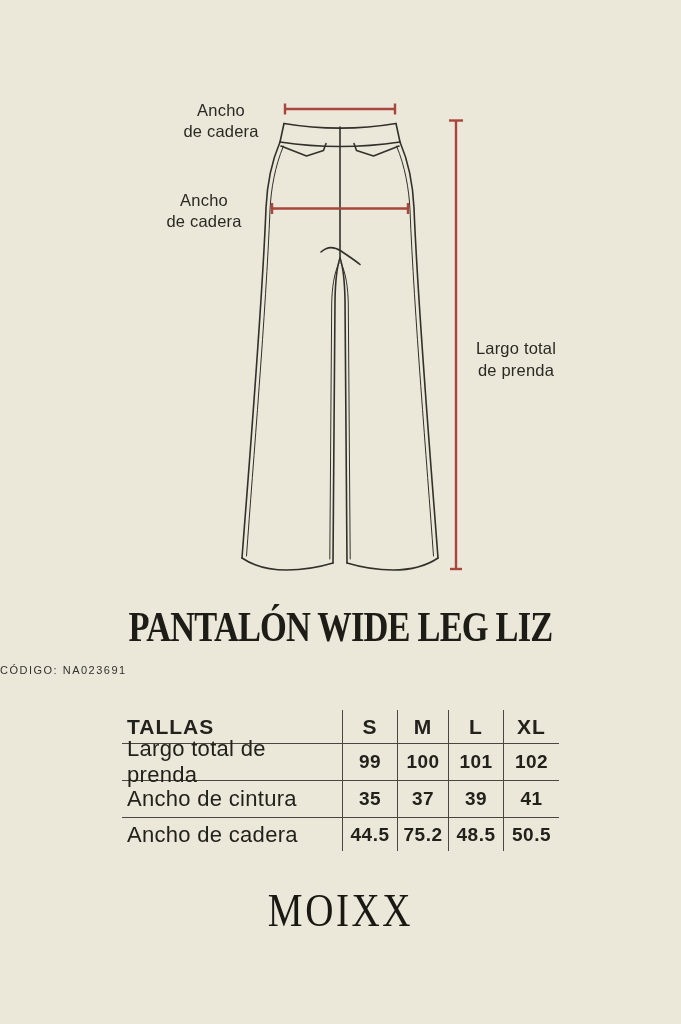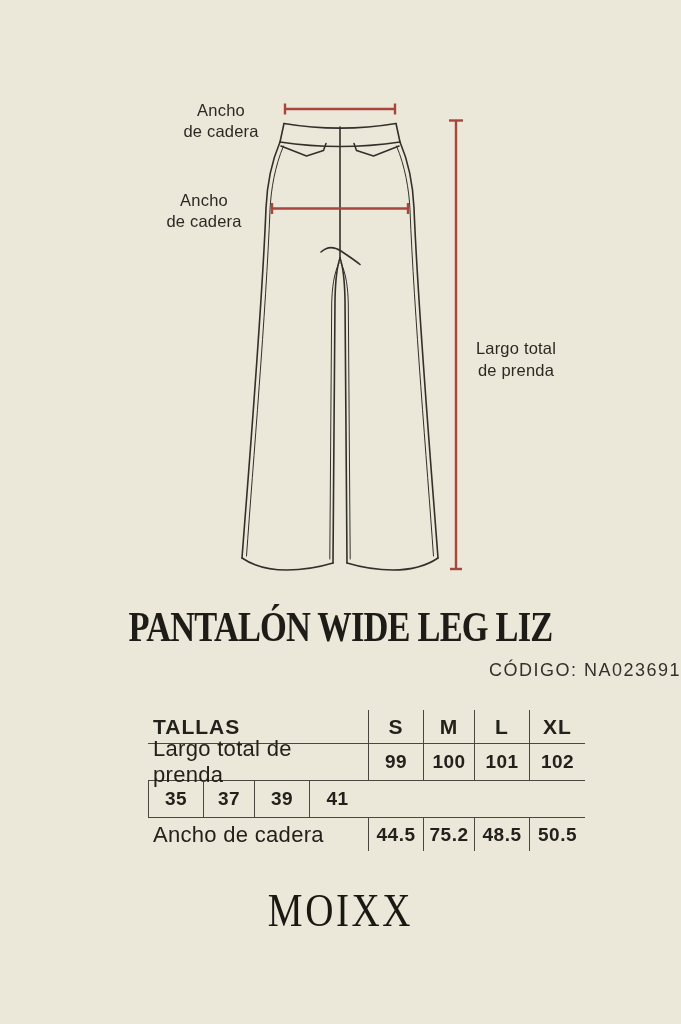--- a/index.html
+++ b/index.html
@@ -23,25 +23,25 @@
   
   .diagram-label{position:absolute;text-align:center;font-size:16.5px;line-height:21px;color:#2b2923;letter-spacing:.2px;}
   #label-waist{left:160px;top:100px;width:122px;}
   #label-hip{left:143px;top:190px;width:122px;}
   #label-length{left:455px;top:337px;width:122px;line-height:22px;}
 
   
   .product-title{position:absolute;top:604px;left:0;width:681px;text-align:center;
     font-family:"Liberation Serif",serif;font-weight:700;font-size:42px;line-height:46px;
     letter-spacing:-1px;color:var(--ink);transform:scaleX(.82);}
-  .product-code{position:absolute;top:662px;left:0;width:681px;text-align:right;
-    font-size:18px;line-height:16px;letter-spacing:1.5px;color:#33312b;}
+  .product-code{position:absolute;top:662px;left:0;width:681px;text-align:left;
+    font-size:11px;line-height:16px;letter-spacing:1.5px;color:#33312b;}
 
   
-  .size-table{position:absolute;left:122px;top:710px;width:437px;color:#23211c;margin-left:26px;}
+  .size-table{position:absolute;left:122px;top:710px;width:437px;color:#23211c;}
   .tr{display:flex;align-items:stretch;}
   .tr.head{height:33px;}
   .tr.body{height:37px;border-top:1px solid var(--rule);}
   .tr.body:last-child{height:34px;}
   .td{display:flex;align-items:center;}
   .td.label{width:220px;padding-left:5px;font-size:22px;letter-spacing:.3px;}
   .td.num{justify-content:center;text-align:center;font-size:19px;letter-spacing:.5px;border-left:1px solid var(--rule);font-weight:bold;}
   .col-s{width:55px;} .col-m{width:51px;} .col-l{width:55px;} .col-xl{width:56px;}
   .tr.head .td{font-weight:700;font-size:21px;letter-spacing:1px;}
 
@@ -114,20 +114,21 @@
       <div class="td num col-xl">XL</div>
     </div>
     <div class="tr body">
       <div class="td label">Largo total de prenda</div>
       <div class="td num col-s">99</div>
       <div class="td num col-m">100</div>
       <div class="td num col-l">101</div>
       <div class="td num col-xl">102</div>
     </div>
     <div class="tr body">
+      <div class="td label">Ancho de cintura</div>
       <div class="td num col-s">35</div>
       <div class="td num col-m">37</div>
       <div class="td num col-l">39</div>
       <div class="td num col-xl">41</div>
     </div>
     <div class="tr body">
       <div class="td label">Ancho de cadera</div>
       <div class="td num col-s">44.5</div>
       <div class="td num col-m">75.2</div>
       <div class="td num col-l">48.5</div>

